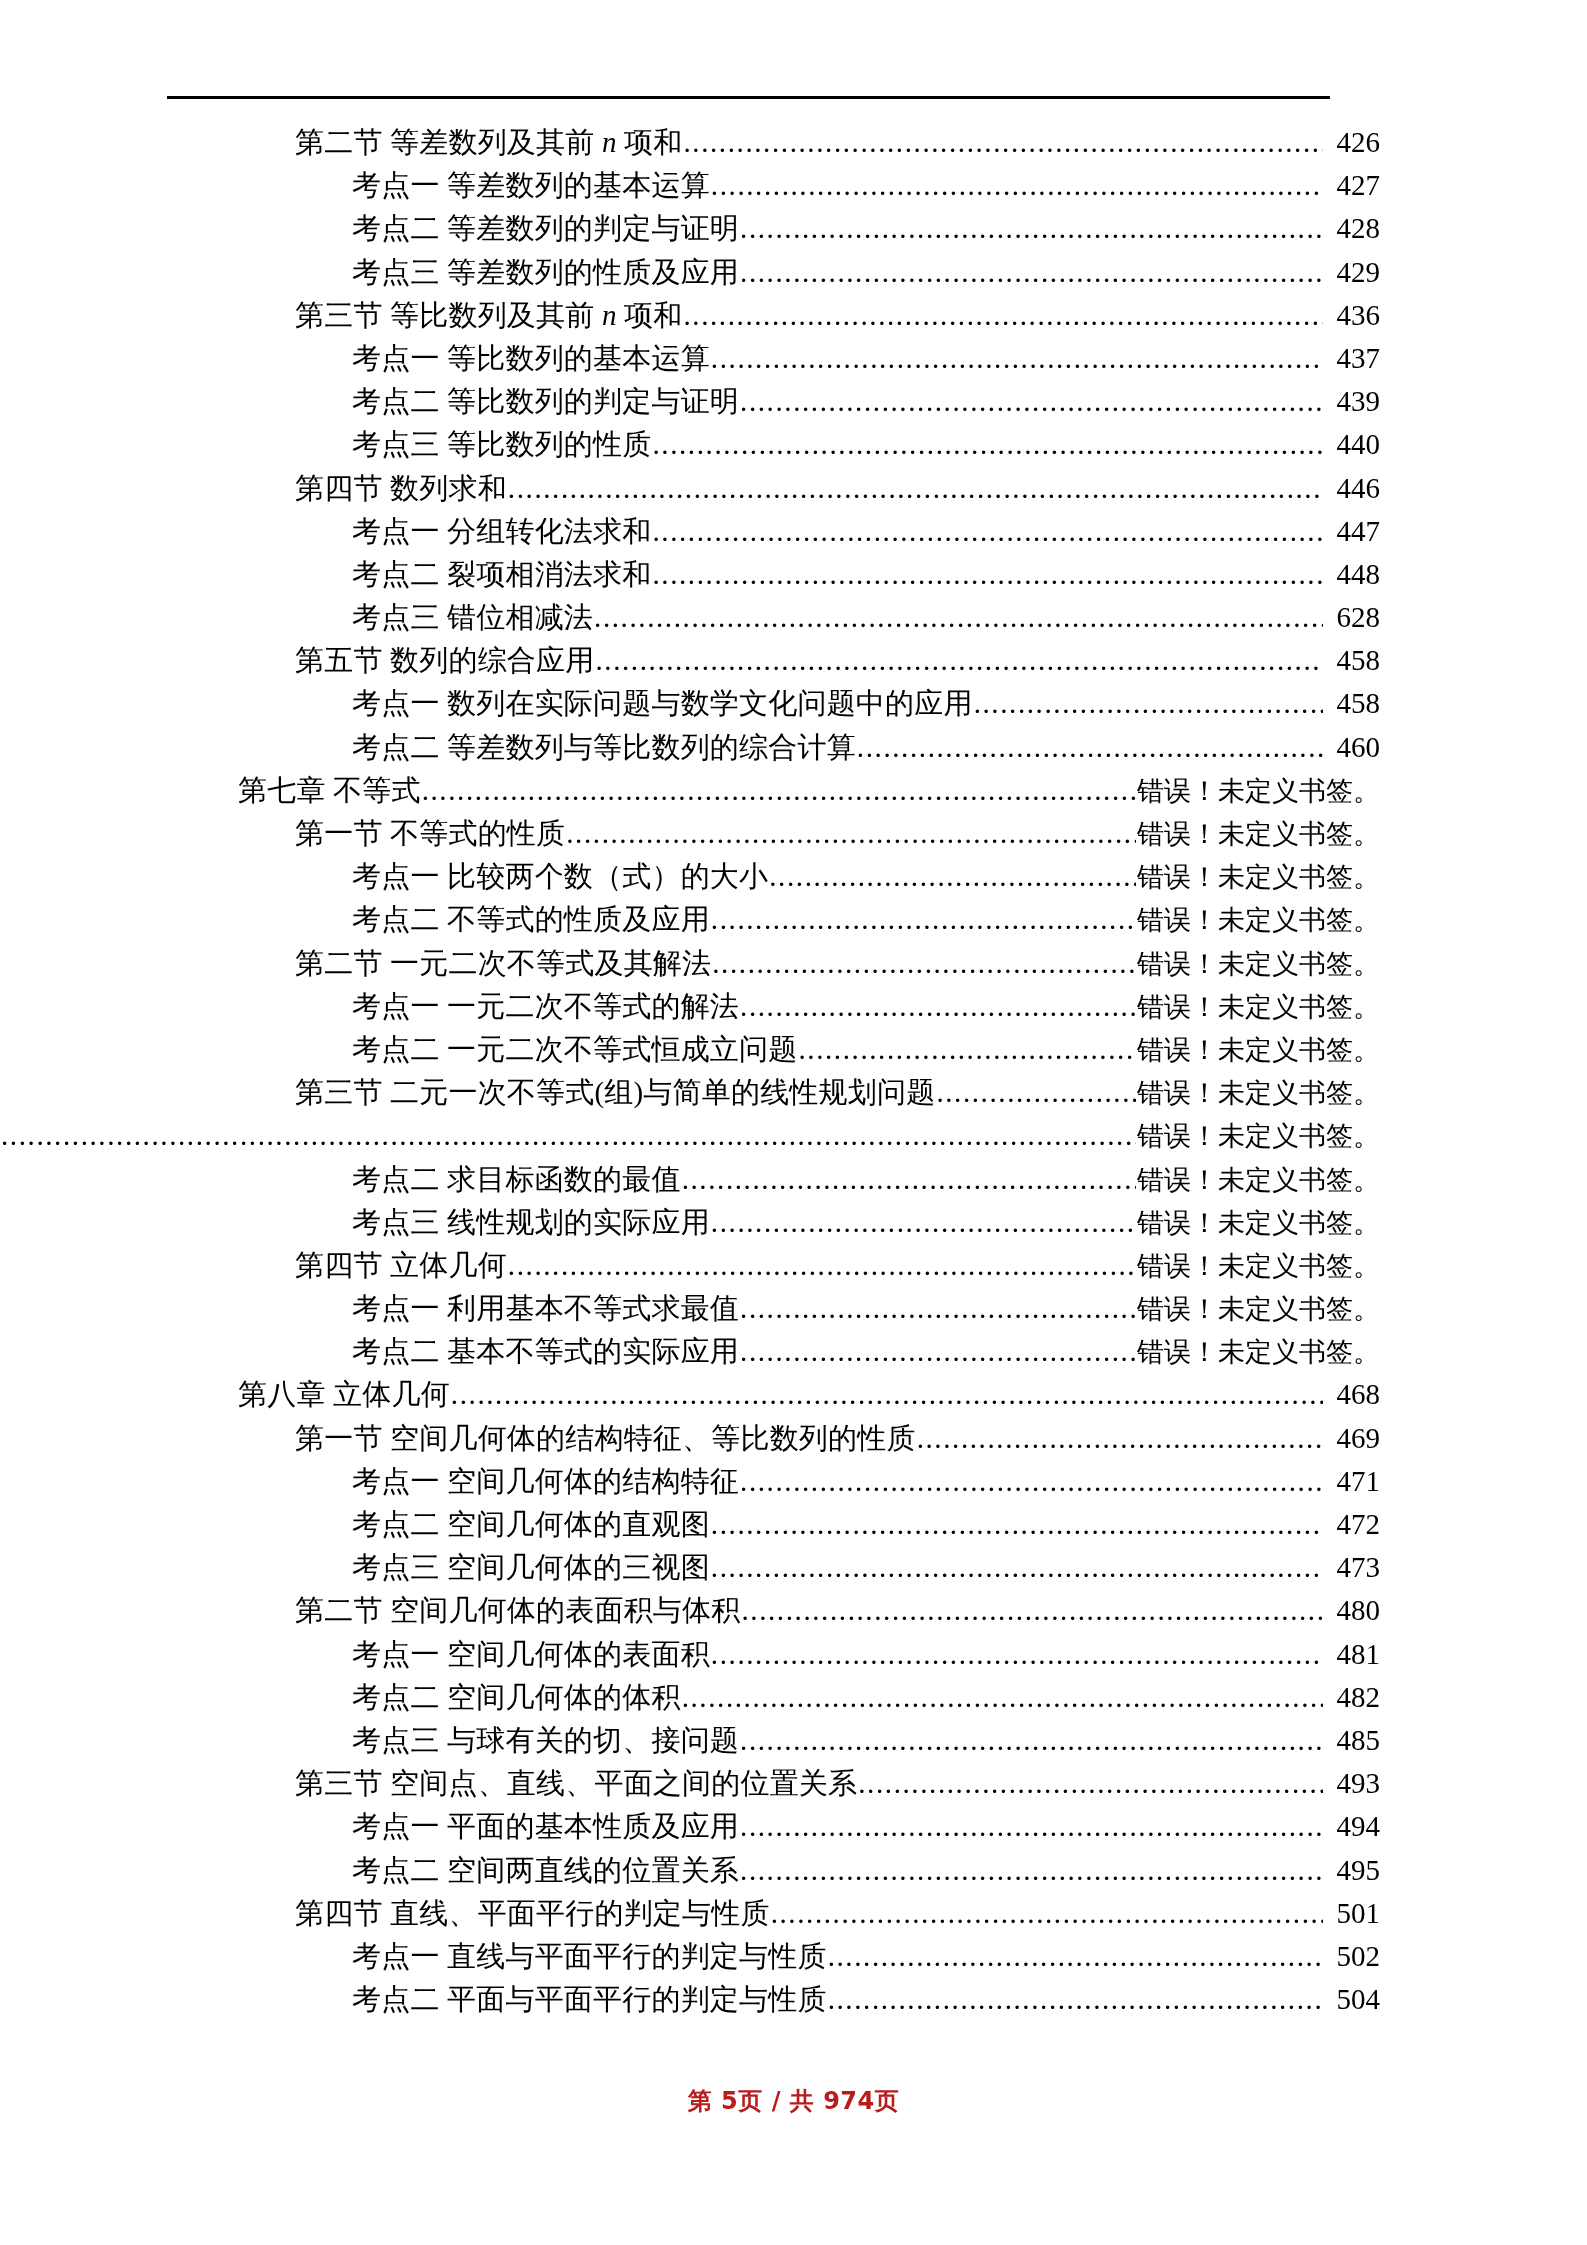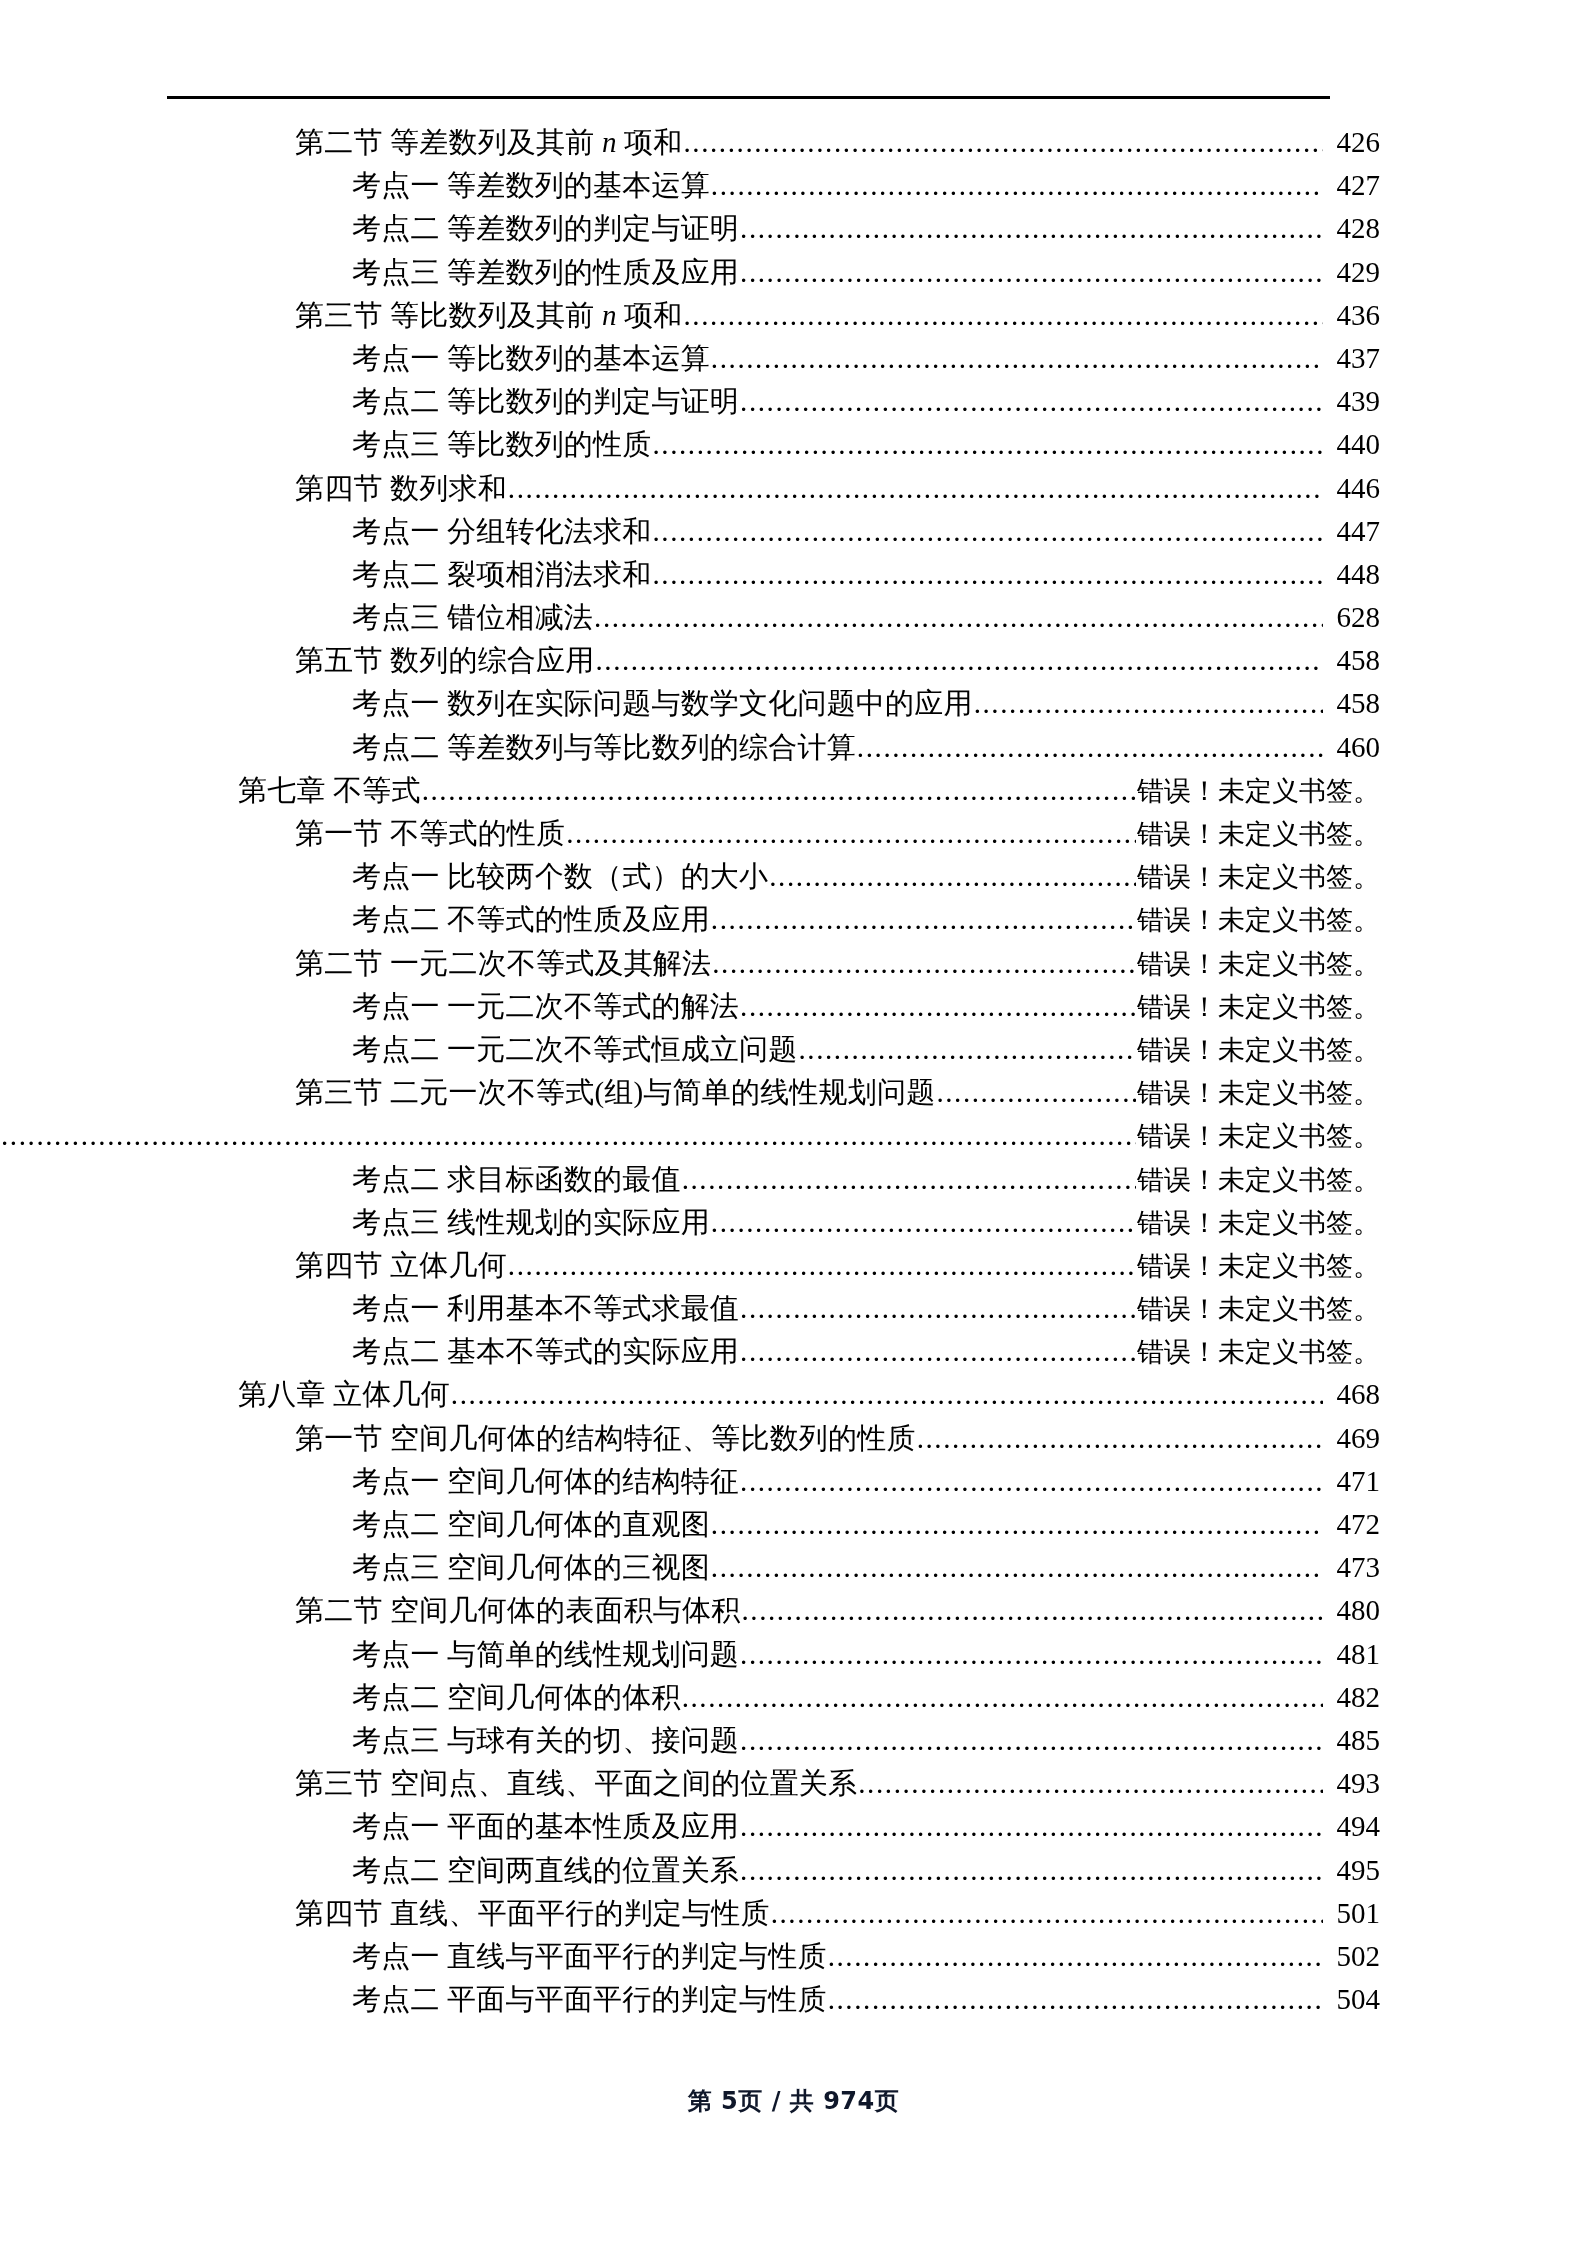--- a/index.html
+++ b/index.html
@@ -85,21 +85,21 @@
   }
   .footer {
     position: absolute;
     left: 0;
     top: 2085px;
     width: 1587px;
     text-align: center;
     font-family: "DejaVu Sans", "Liberation Sans", sans-serif;
     font-weight: bold;
     font-size: 24px;
-    color: #0f172a;
+    color: #b91c1c;
     letter-spacing: 0.5px;
   }
 </style>
 </head>
 <body>
 
 <div class="page">
 
   <div class="header-rule"></div>
 
@@ -272,21 +272,21 @@
         <span class="label">考点三   空间几何体的三视图</span>
         <span class="leader">...................................................................................................................................................................................</span>
         <span class="pagenum num">473</span>
       </div>
       <div class="toc-row lvl-section">
         <span class="label">第二节  空间几何体的表面积与体积</span>
         <span class="leader">...................................................................................................................................................................................</span>
         <span class="pagenum num">480</span>
       </div>
       <div class="toc-row lvl-point">
-        <span class="label">考点一   与简单的线性规划问题</span>
+        <span class="label">考点一   空间几何体的表面积</span>
         <span class="leader">...................................................................................................................................................................................</span>
         <span class="pagenum num">481</span>
       </div>
       <div class="toc-row lvl-point">
         <span class="label">考点二   空间几何体的体积</span>
         <span class="leader">...................................................................................................................................................................................</span>
         <span class="pagenum num">482</span>
       </div>
       <div class="toc-row lvl-point">
         <span class="label">考点三   与球有关的切、接问题</span>

